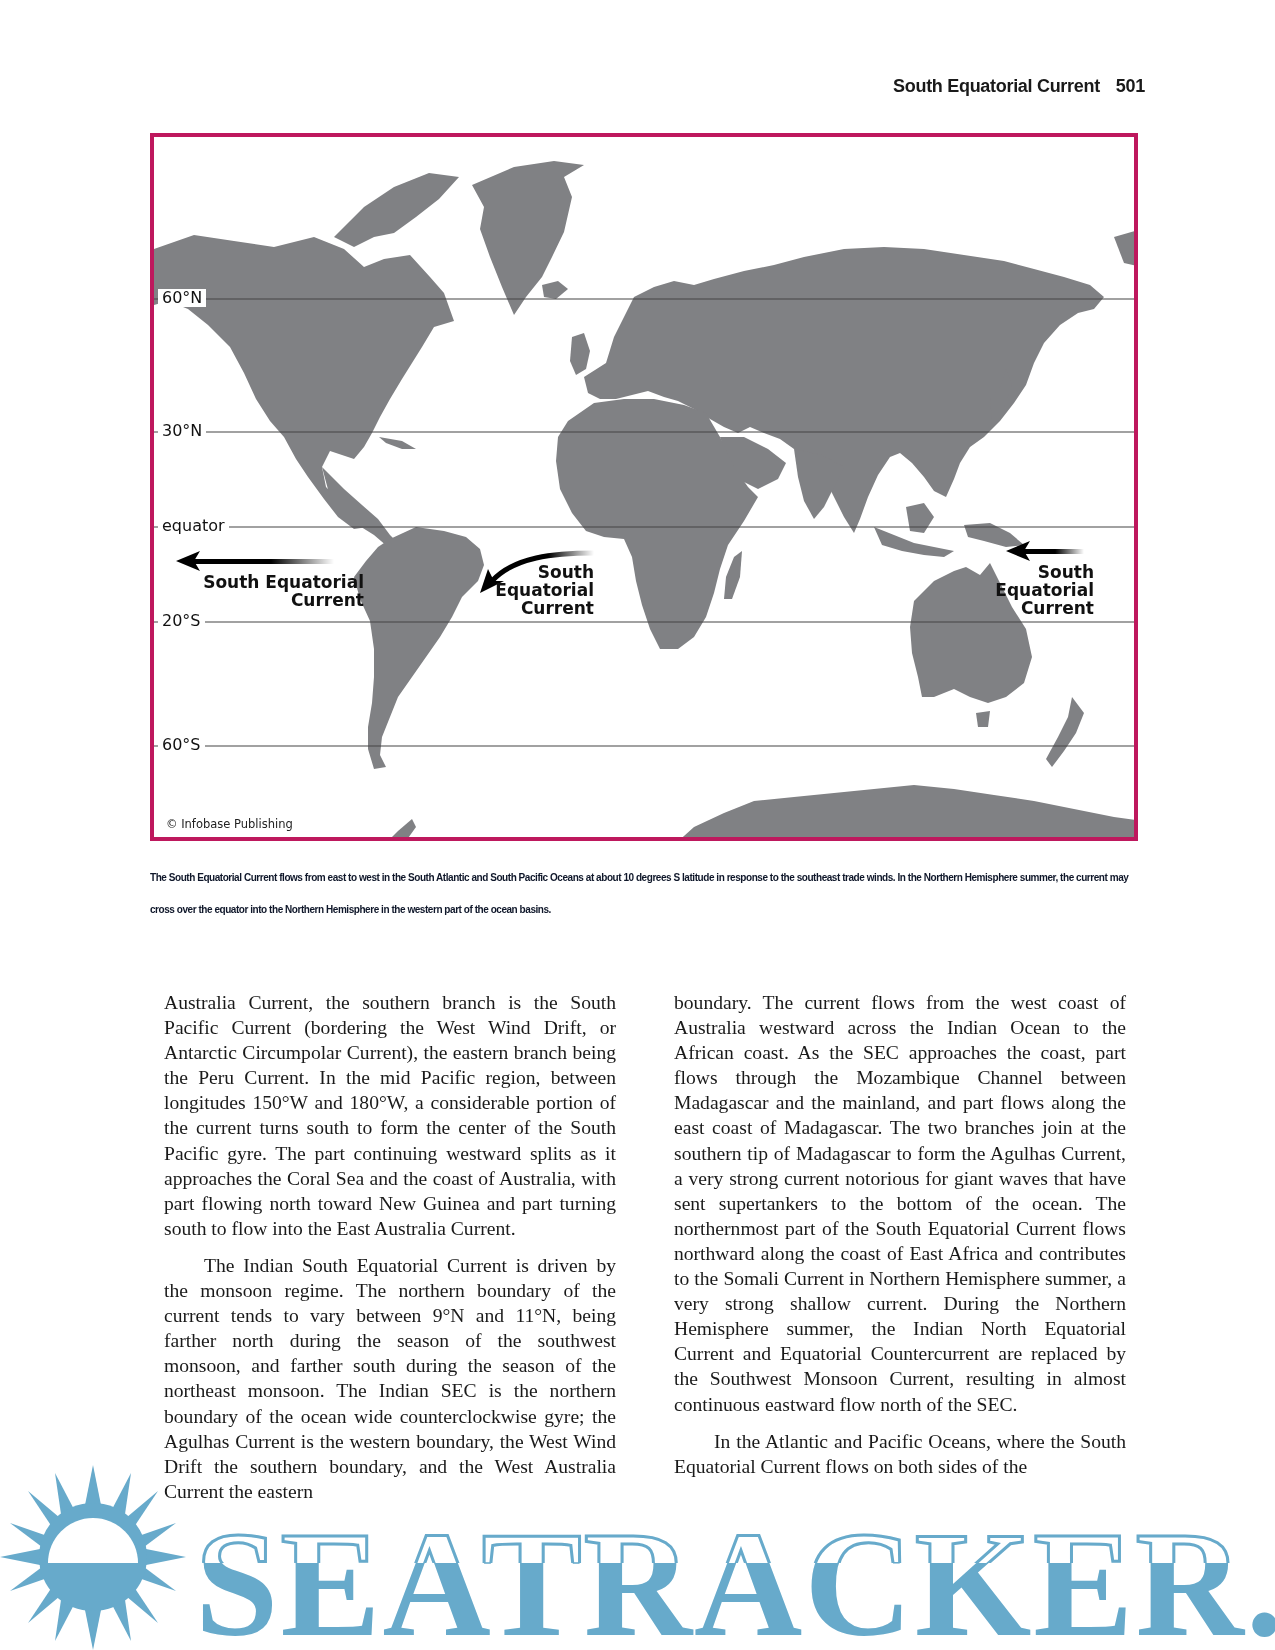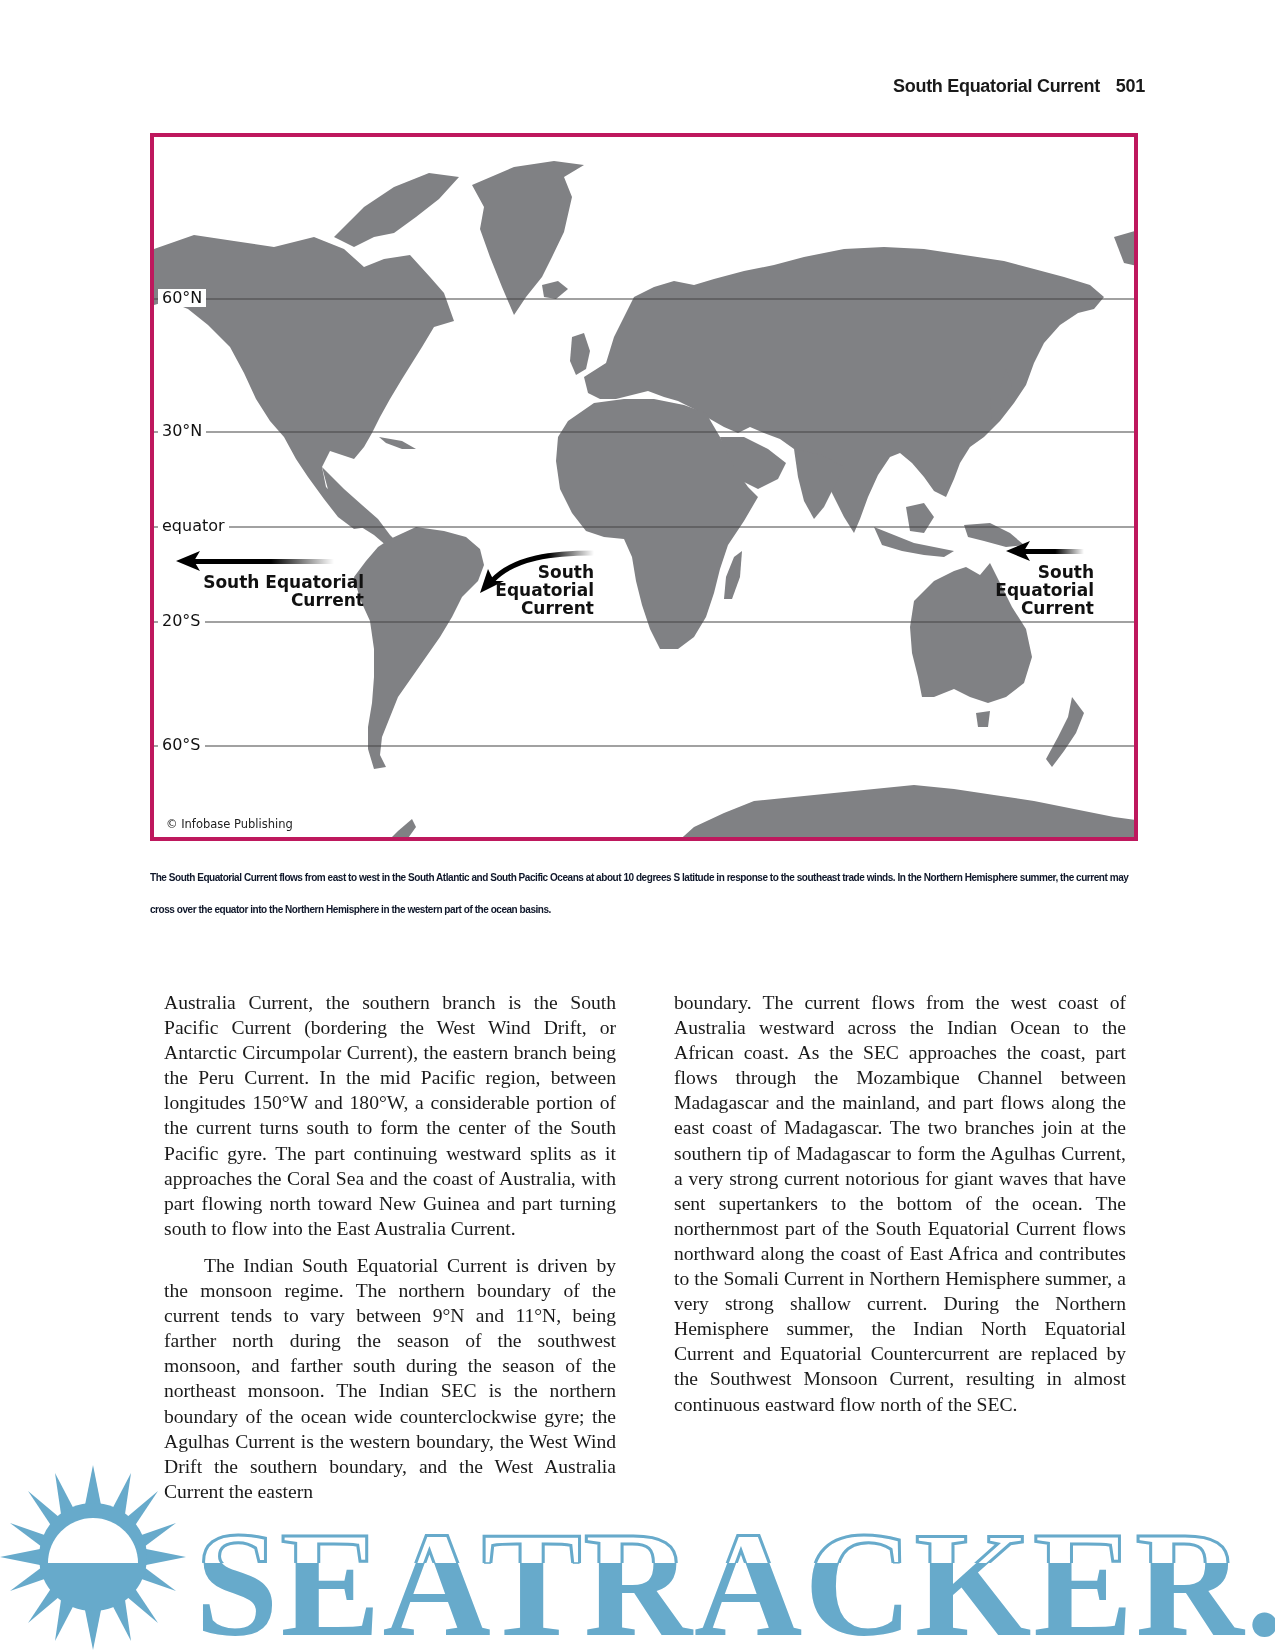--- a/index.html
+++ b/index.html
@@ -127,20 +127,21 @@
 
 <div class="caption">The South Equatorial Current flows from east to west in the South Atlantic and South Pacific Oceans at about 10 degrees S latitude in response to the southeast trade winds. In the Northern Hemisphere summer, the current may cross over the equator into the Northern Hemisphere in the western part of the ocean basins.</div>
 
 <div class="body-col col-left">
   <p>Australia Current, the southern branch is the South Pacific Current (bordering the West Wind Drift, or Antarctic Circumpolar Current), the eastern branch being the Peru Current. In the mid Pacific region, between longitudes 150°W and 180°W, a considerable portion of the current turns south to form the center of the South Pacific gyre. The part continuing westward splits as it approaches the Coral Sea and the coast of Australia, with part flowing north toward New Guinea and part turning south to flow into the East Australia Current.</p>
   <p class="indent">The Indian South Equatorial Current is driven by the monsoon regime. The northern boundary of the current tends to vary between 9°N and 11°N, being farther north during the season of the southwest monsoon, and farther south during the season of the northeast monsoon. The Indian SEC is the northern boundary of the ocean wide counterclockwise gyre; the Agulhas Current is the western boundary, the West Wind Drift the southern boundary, and the West Australia Current the eastern</p>
 </div>
 
 <div class="body-col col-right">
   <p>boundary. The current flows from the west coast of Australia westward across the Indian Ocean to the African coast. As the SEC approaches the coast, part flows through the Mozambique Channel between Madagascar and the mainland, and part flows along the east coast of Madagascar. The two branches join at the southern tip of Madagascar to form the Agulhas Current, a very strong current notorious for giant waves that have sent supertankers to the bottom of the ocean. The northernmost part of the South Equatorial Current flows northward along the coast of East Africa and contributes to the Somali Current in Northern Hemisphere summer, a very strong shallow current. During the Northern Hemisphere summer, the Indian North Equatorial Current and Equatorial Countercurrent are replaced by the Southwest Monsoon Current, resulting in almost continuous eastward flow north of the SEC.</p>
+  <p class="indent">In the Atlantic and Pacific Oceans, where the South Equatorial Current flows on both sides of the</p>
 </div>
 
 <svg class="watermark" width="1275" height="185" viewBox="0 0 1275 185">
   <defs>
     <clipPath id="lowerHalf">
         <rect x="0" y="98" width="1275" height="100"></rect>
       </clipPath>
     <clipPath id="upperHalf">
         <rect x="0" y="0" width="1275" height="98"></rect>
       </clipPath>

